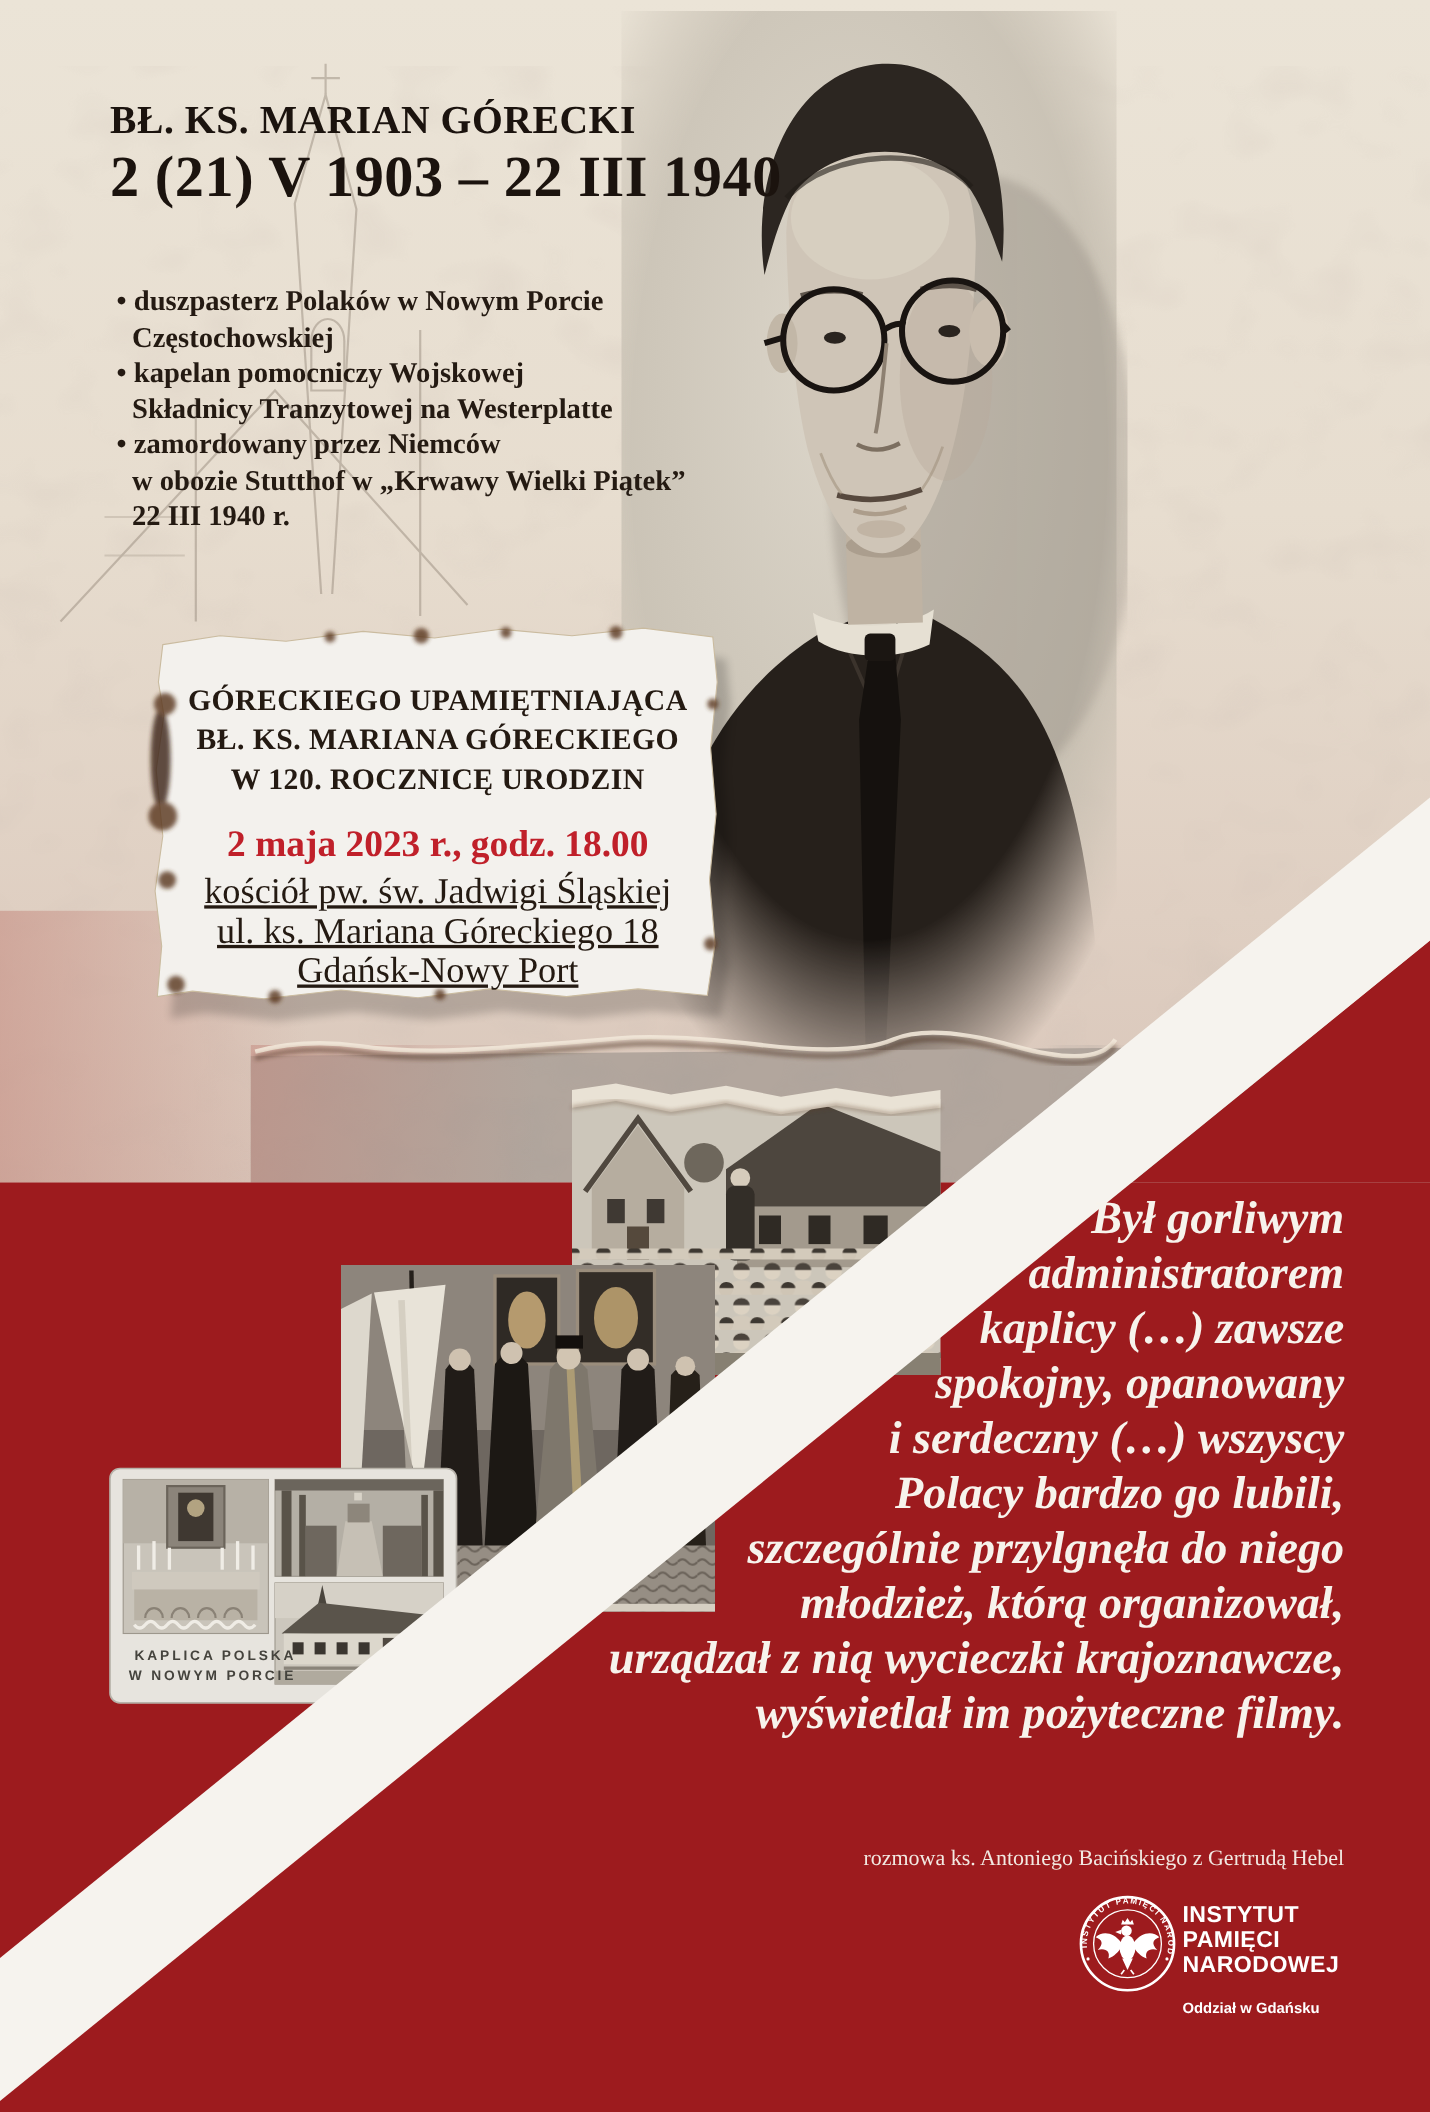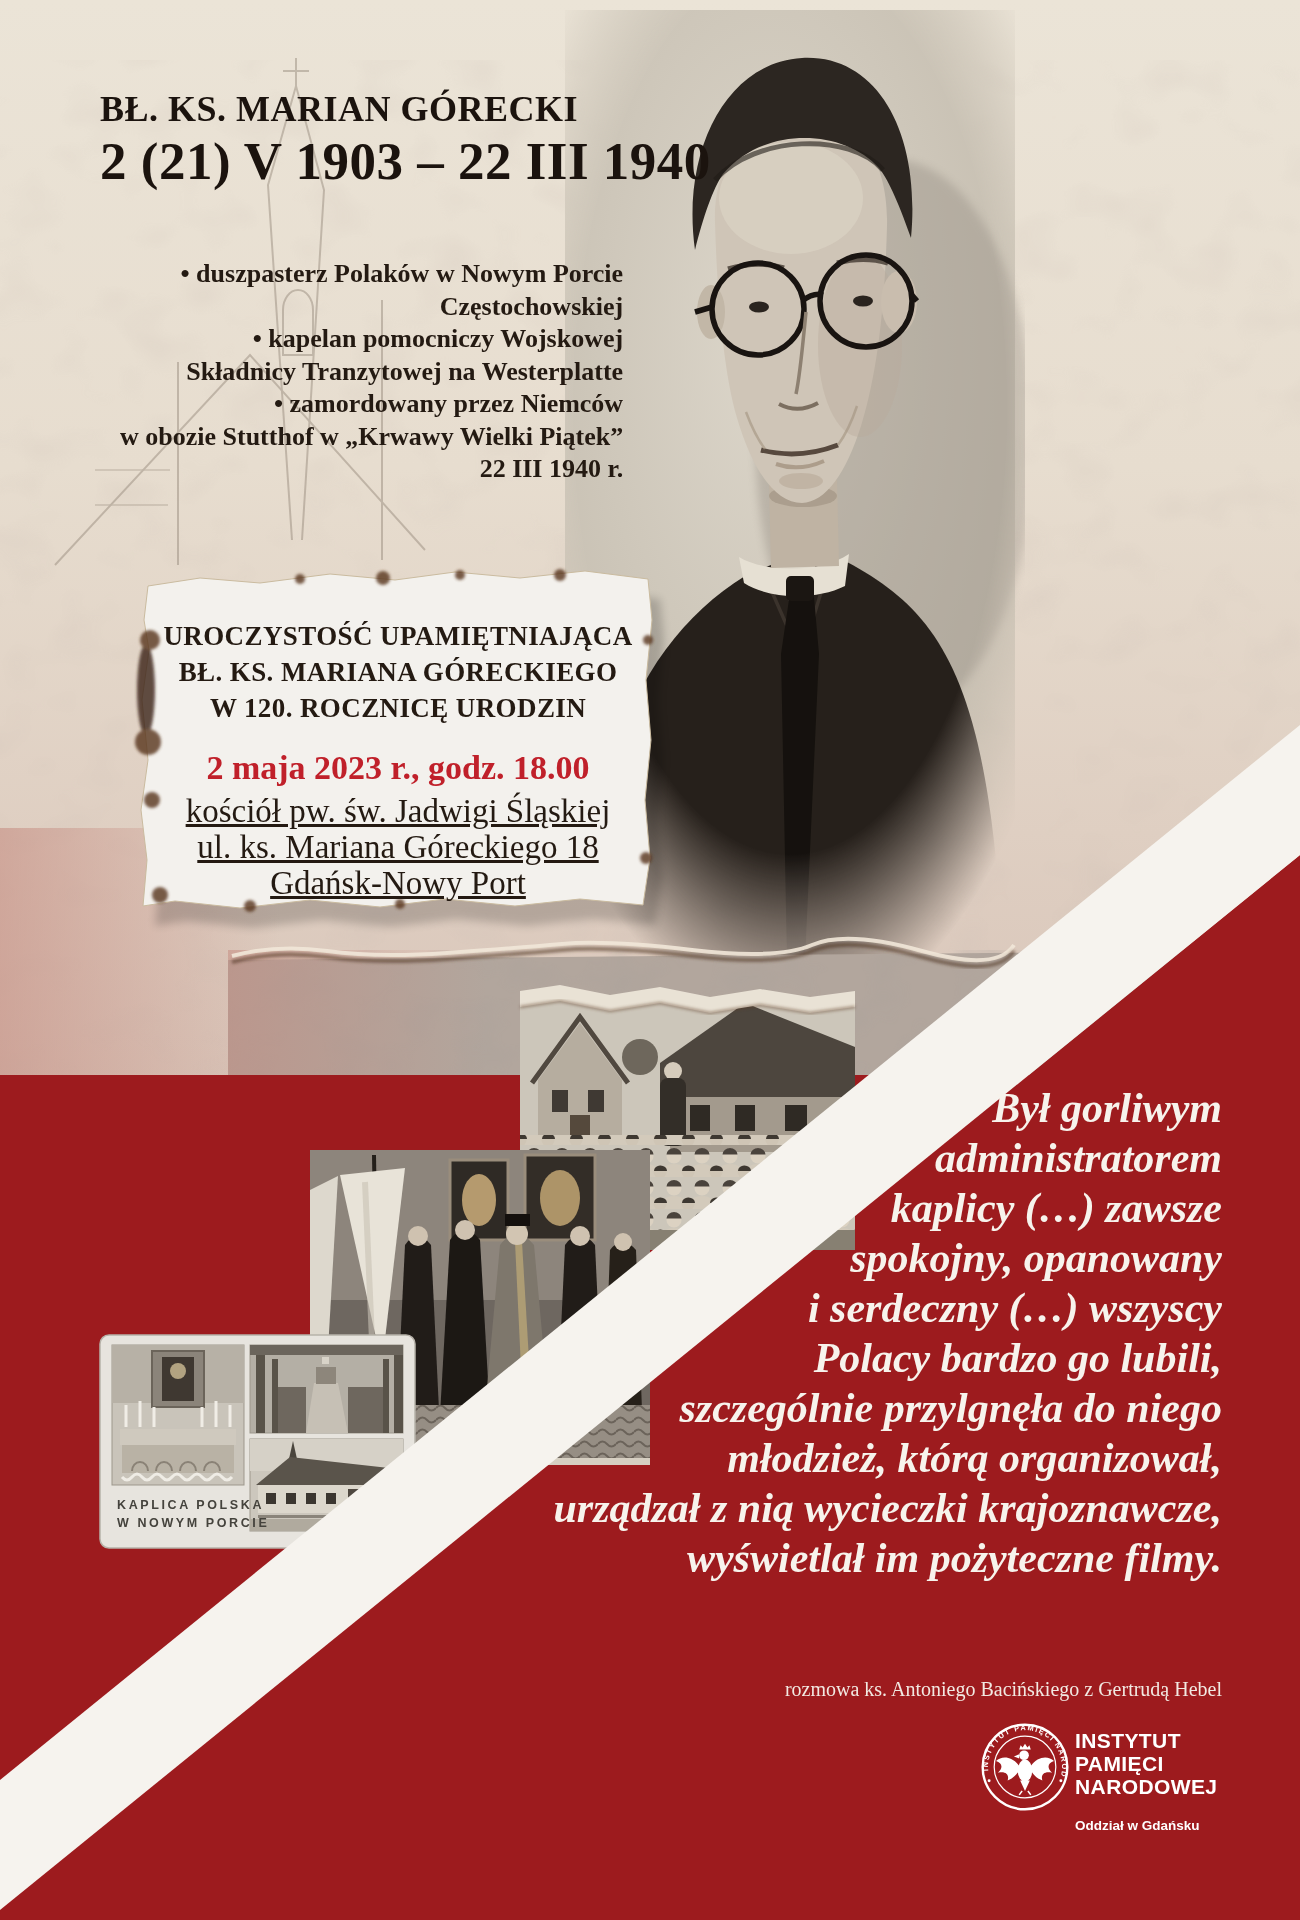--- a/index.html
+++ b/index.html
@@ -10,37 +10,37 @@
   }
   .poster svg.bg{position:absolute;inset:0;display:block;}
   .abs{position:absolute;}
 
   
   .title{left:100px;top:82px;color:#1b130e;}
   .title .l1{font-size:36px;font-weight:bold;line-height:54px;letter-spacing:.5px;}
   .title .l2{font-size:53px;font-weight:bold;line-height:50px;letter-spacing:.5px;}
 
   
-  .bio{left:106px;top:258px;color:#241a12;font-size:26px;line-height:32.5px;font-weight:600;text-align:right;}
+  .bio{left:106px;top:258px;color:#241a12;font-size:26px;line-height:32.5px;font-weight:600;}
   .bio .cont{padding-left:14px;}
 
   
   .event{left:158px;top:618px;width:480px;text-align:center;color:#241a12;}
   .event .h{font-size:27px;font-weight:bold;line-height:36px;letter-spacing:.4px;}
   .event .date{font-size:34px;font-weight:bold;color:#c0202a;margin-top:22px;line-height:40px;}
   .event .venue{font-size:33px;line-height:36px;margin-top:5px;text-decoration:underline;}
 
   
   .quote{right:78px;top:1083px;text-align:right;color:#f7f3ec;
          font-style:italic;font-weight:bold;font-size:42px;line-height:50px;}
   .attribution{right:78px;top:1678px;color:#f2e9e2;font-size:20px;text-align:right;}
 
   
   .pc-caption{left:117px;top:1496px;font-family:"Liberation Sans",sans-serif;
-      font-size:12.5px;font-weight:bold;letter-spacing:2.6px;line-height:18px;color:#45433d;}
+      font-size:12.5px;font-weight:bold;letter-spacing:2.6px;line-height:18px;color:#45433d;text-align:right;}
 
   
   .ipn{left:979px;top:1721px;width:250px;color:#ffffff;}
   .ipn .seal{position:absolute;left:0;top:0;}
   .ipn .words{position:absolute;left:96px;top:8px;font-family:"Liberation Sans",sans-serif;}
   .ipn .words .big{font-size:21px;font-weight:bold;line-height:23px;letter-spacing:.4px;}
   .ipn .words .branch{font-size:13.5px;font-weight:bold;margin-top:20px;}
 </style>
 </head>
 <body>
@@ -331,21 +331,21 @@
     <div>•  duszpasterz Polaków w Nowym Porcie</div>
     <div class="cont">Częstochowskiej</div>
     <div>•  kapelan pomocniczy Wojskowej</div>
     <div class="cont">Składnicy Tranzytowej na Westerplatte</div>
     <div>•  zamordowany przez Niemców</div>
     <div class="cont">w obozie Stutthof w „Krwawy Wielki Piątek”</div>
     <div class="cont">22 III 1940 r.</div>
   </div>
 
   <div class="abs event">
-    <div class="h">UROCZYSTOŚĆ UPAMIĘTNIAJĄCA</div>
+    <div class="h">GÓRECKIEGO UPAMIĘTNIAJĄCA</div>
     <div class="h">BŁ. KS. MARIANA GÓRECKIEGO</div>
     <div class="h">W 120. ROCZNICĘ URODZIN</div>
     <div class="date">2 maja 2023 r., godz. 18.00</div>
     <div class="venue">kościół pw. św. Jadwigi Śląskiej</div>
     <div class="venue" style="margin-top:0">ul. ks. Mariana Góreckiego 18</div>
     <div class="venue" style="margin-top:0">Gdańsk-Nowy Port</div>
   </div>
 
   <div class="abs quote">
     <div>Był gorliwym</div>

